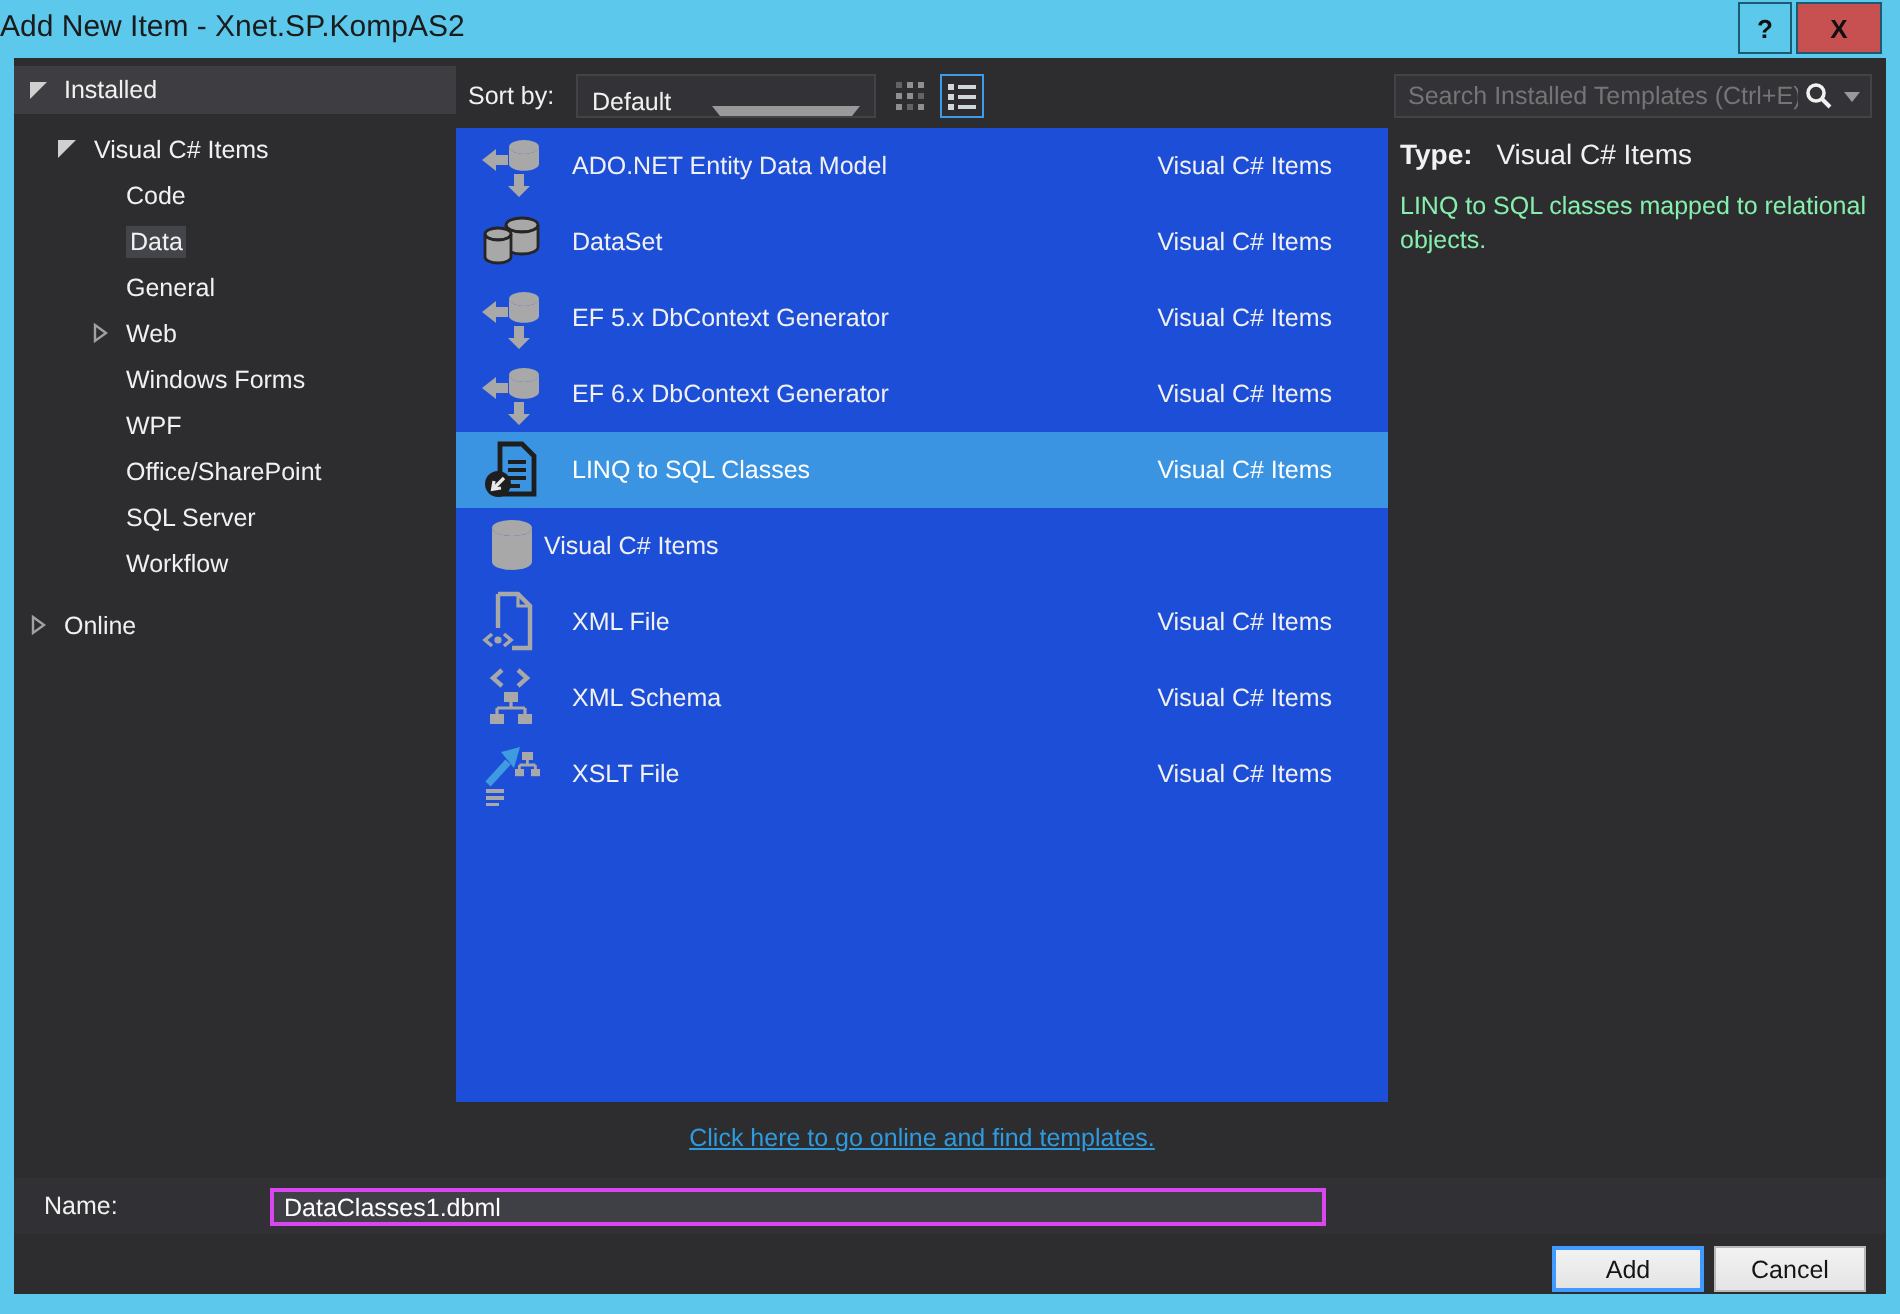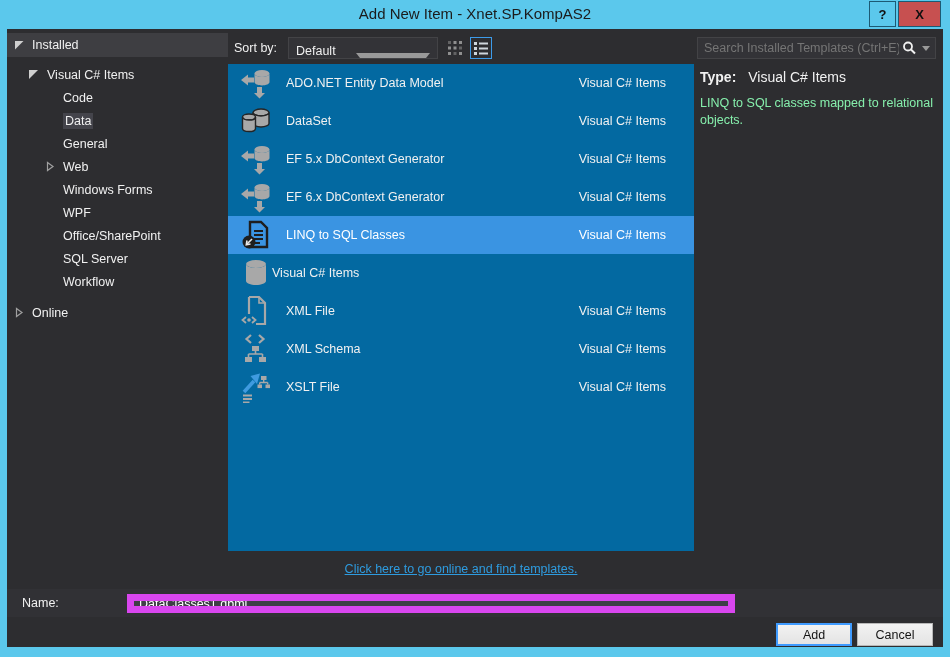--- a/index.html
+++ b/index.html
@@ -4,21 +4,21 @@
 <style>
   html,body{margin:0;padding:0;}
   body{
     width:950px;height:657px;position:relative;overflow:hidden;
     background:#5BC8EC;
     font-family:"Liberation Sans","DejaVu Sans",sans-serif;
     -webkit-font-smoothing:antialiased;
   }
   
   .titlebar{position:absolute;left:0;top:0;width:100%;height:29px;background:#5BC8EC;}
-  .title{position:absolute;left:0;right:0;top:5px;text-align:center;
+  .title{position:absolute;left:0;right:0;top:5px;
     font-size:15px;color:#1b1b1b;}
   .tb-btn{position:absolute;top:1px;height:26px;box-sizing:border-box;
     border:1px solid #1C5A74;font-size:13px;font-weight:bold;color:#101010;
     display:flex;align-items:center;justify-content:center;cursor:pointer;}
   .help-btn{left:869px;width:27px;background:#5BC8EC;}
   .close-btn{left:898px;width:43px;background:#C75050;}
   
   .dialog{position:absolute;left:7px;top:29px;width:936px;height:618px;
     background:#2D2D30;color:#F1F1F1;font-size:12.5px;}
   
@@ -42,21 +42,21 @@
   .sort-dd{position:absolute;left:281px;top:8px;width:150px;height:22px;box-sizing:border-box;
     background:#333337;border:1px solid #434346;display:flex;align-items:flex-end;cursor:pointer;}
   .sort-dd span{padding-left:7px;font-size:12.5px;color:#F1F1F1;flex:1;}
   .dd-caret{width:0;height:0;border-left:4px solid transparent;border-right:4px solid transparent;
     border-top:5px solid #999;margin-right:7px;}
   .view-btn{position:absolute;top:8px;width:22px;height:22px;box-sizing:border-box;
     display:flex;align-items:center;justify-content:center;cursor:pointer;}
   .view-grid{left:437px;}
   .view-list{left:463px;border:1px solid #3D9BE9;}
   
-  .list-panel{position:absolute;left:221px;top:35px;width:466px;height:487px;background:#0369a1;}
+  .list-panel{position:absolute;left:221px;top:35px;width:466px;height:487px;background:#1d4ed8;}
   .tpl-row{height:38px;display:flex;align-items:center;cursor:pointer;}
   .tpl-row.sel{background:#3A94E2;}
   .tpl-icon{width:32px;height:32px;margin-left:12px;flex:none;}
   .tpl-name{margin-left:14px;font-size:12.5px;color:#F1F1F1;flex:1;white-space:nowrap;}
   .tpl-cat{margin-right:28px;font-size:12.5px;color:#F1F1F1;white-space:nowrap;}
   .tpl-row.sel .tpl-name,.tpl-row.sel .tpl-cat{color:#FFFFFF;}
   
   .search-box{position:absolute;left:690px;top:8px;width:239px;height:22px;box-sizing:border-box;
     background:#333337;border:1px solid #434346;display:flex;align-items:center;}
   .search-box input{flex:1;background:transparent;border:none;outline:none;color:#999;
@@ -64,22 +64,22 @@
   .search-btn{display:flex;align-items:center;cursor:pointer;padding-right:5px;}
   .details{position:absolute;left:693px;top:40px;width:238px;}
   .type-row{font-size:14px;}
   .type-row b{margin-right:8px;}
   .desc{margin-top:10px;font-size:12.5px;line-height:1.35;color:#86efac;}
   
   .online-link-row{position:absolute;left:221px;top:533px;width:466px;text-align:center;}
   .online-link{color:#2E9BDF;text-decoration:underline;font-size:12.5px;cursor:pointer;}
   .name-strip{position:absolute;left:0;top:560px;width:936px;height:28px;background:#313135;}
   .name-label{position:absolute;left:15px;top:567px;font-size:12.5px;}
-  .name-input{position:absolute;left:120px;top:565px;width:608px;height:19px;box-sizing:border-box;
-    background:#3F3F46;border:7px solid #d946ef;color:#FFFFFF;font-size:12.5px;
+  .name-input{position:absolute;left:128px;top:565px;width:528px;height:19px;box-sizing:border-box;
+    background:#3F3F46;border:2px solid #d946ef;color:#FFFFFF;font-size:12.5px;
     font-family:inherit;padding:0 5px;outline:none;}
   .btn{position:absolute;top:594px;width:76px;height:23px;box-sizing:border-box;
     background:linear-gradient(#F2F2F2,#E4E4E4);color:#141414;font-size:12.5px;
     display:flex;align-items:center;justify-content:center;cursor:pointer;}
   .add-btn{left:769px;border:2px solid #3F9BFF;}
   .cancel-btn{left:850px;border:1px solid #B8B8B8;}
   svg{display:block;}
 </style>
 </head>
 <body>

